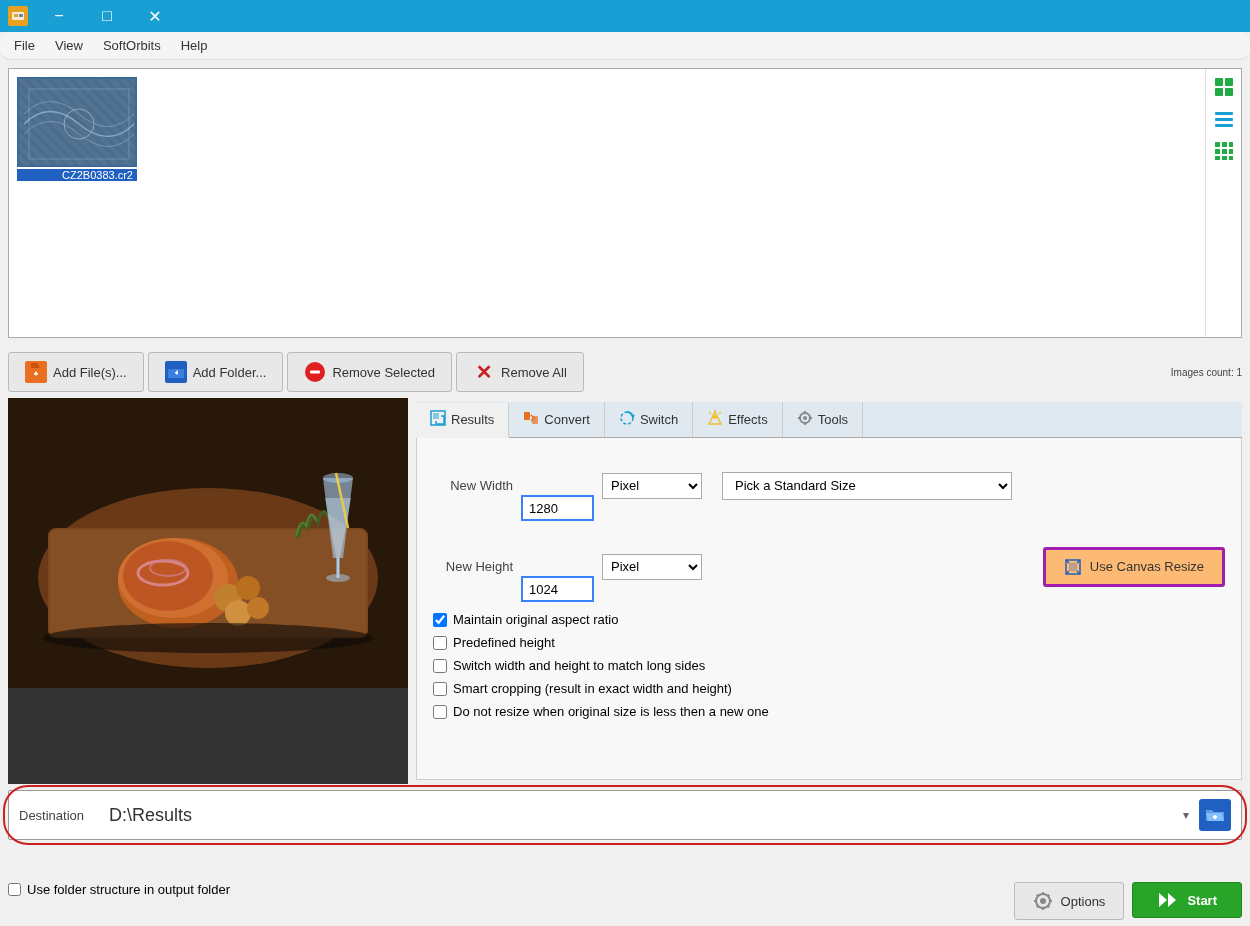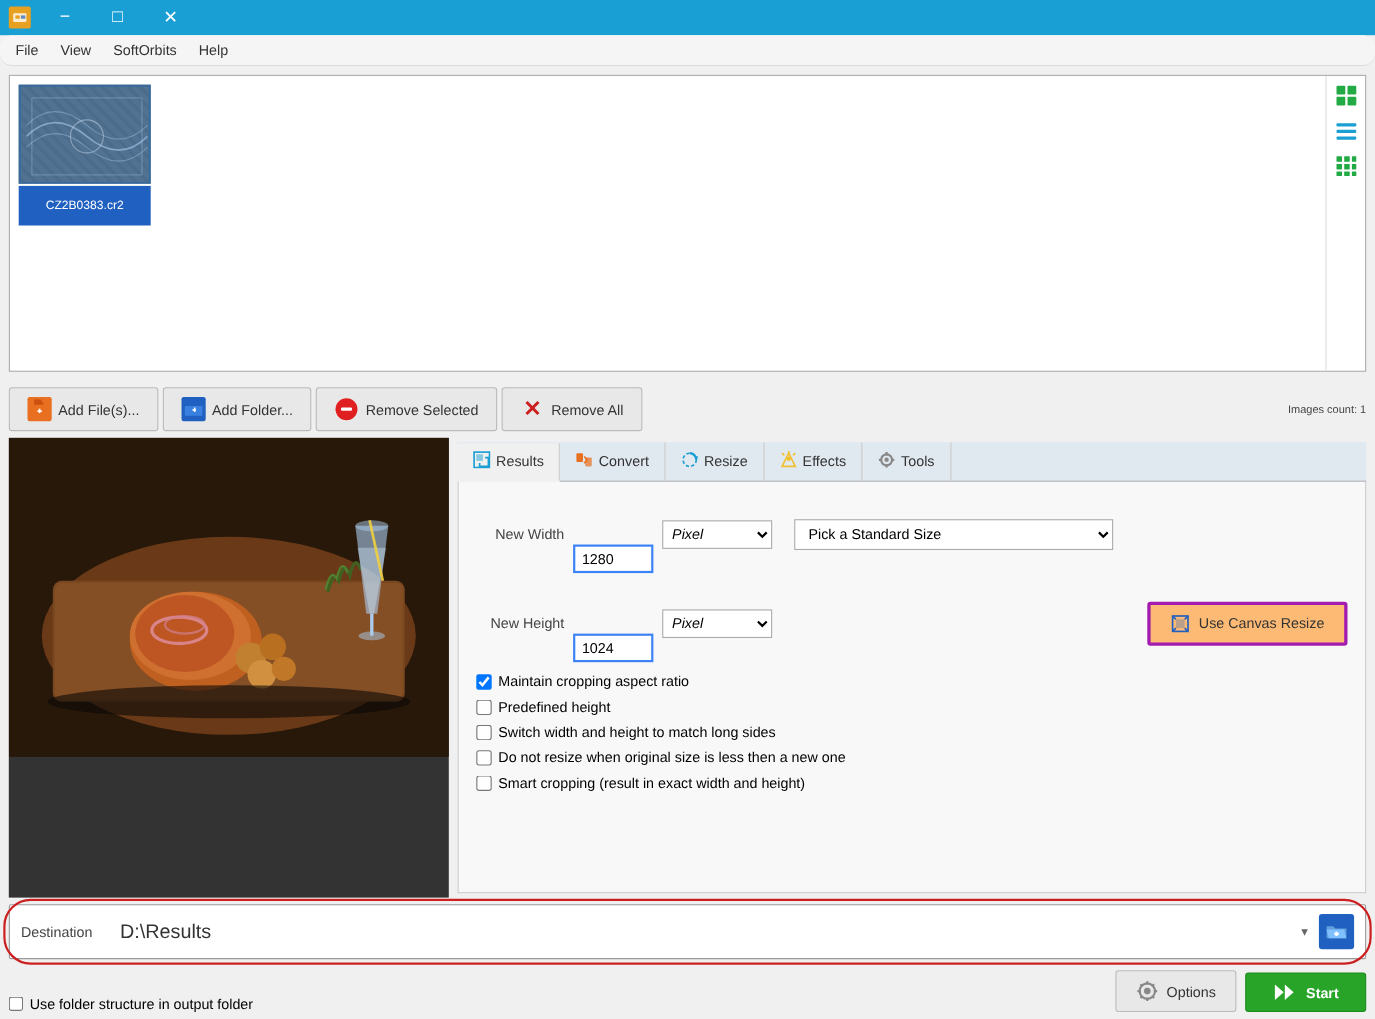--- a/index.html
+++ b/index.html
@@ -70,23 +70,23 @@
     .file-thumb-pattern {
       width: 100%;
       height: 100%;
       background: repeating-linear-gradient(45deg, #4a6a8a, #4a6a8a 3px, #5a7a9a 3px, #5a7a9a 8px);
       opacity: 0.7;
     }
     .file-name {
       background: #2060c0;
       color: white;
       font-size: 11px;
-      padding: 12px 4px;
+      padding: 0 4px;
       width: 100%;
-      text-align: center;
+      text-align: right;
       margin-top: 2px;
     }
     .view-controls {
       display: flex;
       flex-direction: column;
       padding: 4px;
       gap: 4px;
       border-left: 1px solid #ddd;
       width: 36px;
     }
@@ -199,21 +199,20 @@
       background: white;
       margin-top: 45px;
     }
     .form-select {
       height: 26px;
       border: 1px solid #aaa;
       padding: 2px 4px;
       font-size: 13px;
       background: white;
       width: 100px;
-      font-style: italic;
     }
     .standard-size-select {
       height: 28px;
       border: 1px solid #aaa;
       padding: 2px 8px;
       font-size: 13px;
       background: white;
       width: 290px;
     }
     .checkbox-row {
@@ -276,23 +275,24 @@
       justify-content: center;
       cursor: pointer;
       color: white;
       font-size: 16px;
       flex-shrink: 0;
     }
 
     
     .bottom-controls {
       display: flex;
-      align-items: flex-end;
+      align-items: flex-start;
       padding: 6px 8px;
       gap: 8px;
+      margin-top: 32px;
     }
     .use-folder-checkbox { display: flex; align-items: center; gap: 6px; }
     .options-btn {
       display: flex;
       align-items: center;
       gap: 8px;
       padding: 8px 18px;
       background: #e8e8e8;
       border: 1px solid #bbb;
       border-radius: 3px;
@@ -503,21 +503,21 @@
           <span>Convert</span>
         </div>
         <div class="tab">
           <span class="tab-icon">
             <svg width="16" height="16" viewBox="0 0 16 16">
               <circle cx="8" cy="8" r="6" fill="none" stroke="#1a9fd4" stroke-width="1.5" stroke-dasharray="3 2"></circle>
               <path d="M8 2 A6 6 0 0 1 14 8" stroke="#1a9fd4" stroke-width="2" fill="none"></path>
               <polygon points="14,8 12,5 16,5" fill="#1a9fd4"></polygon>
             </svg>
           </span>
-          <span>Resize</span>
+          <span>Switch</span>
         </div>
         <div class="tab">
           <span class="tab-icon">
             <svg width="16" height="16" viewBox="0 0 16 16">
               <path d="M2 14 L8 2 L14 14 Z" fill="none" stroke="#f0c030" stroke-width="1.5"></path>
               <circle cx="8" cy="7" r="2" fill="#f0c030"></circle>
               <line x1="8" y1="2" x2="8" y2="0" stroke="#f0c030" stroke-width="1.5"></line>
               <line x1="12" y1="4" x2="14" y2="2" stroke="#f0c030" stroke-width="1.5"></line>
               <line x1="4" y1="4" x2="2" y2="2" stroke="#f0c030" stroke-width="1.5"></line>
             </svg>
@@ -573,37 +573,37 @@
                 <rect x="5" y="5" width="8" height="8" fill="#2060c0" opacity="0.3"></rect>
                 <path d="M2 2 L5 5 M16 2 L13 5 M2 16 L5 13 M16 16 L13 13" stroke="#2060c0" stroke-width="1.5"></path>
               </svg>
               <span>Use Canvas Resize</span>
             </button>
           </div>
         </div>
 
         <div class="checkbox-row">
           <input type="checkbox" id="maintain" checked="" style="">
-          <label for="maintain">Maintain cropping aspect ratio</label>
+          <label for="maintain">Maintain original aspect ratio</label>
         </div>
         <div class="checkbox-row">
           <input type="checkbox" id="predefined" style="">
           <label for="predefined">Predefined height</label>
         </div>
         <div class="checkbox-row">
           <input type="checkbox" id="switch" style="">
           <label for="switch">Switch width and height to match long sides</label>
         </div>
         <div class="checkbox-row">
+          <input type="checkbox" id="smart" style="">
+          <label for="smart">Smart cropping (result in exact width and height)</label>
+        </div>
+        <div class="checkbox-row">
           <input type="checkbox" id="donot" style="">
           <label for="donot">Do not resize when original size is less then a new one</label>
-        </div>
-        <div class="checkbox-row">
-          <input type="checkbox" id="smart" style="">
-          <label for="smart">Smart cropping (result in exact width and height)</label>
         </div>
       </div>
 
     </div>
   </div>
 
   <div class="dest-bar">
     <span class="dest-label">Destination</span>
     <input class="dest-input" type="text" value="D:\Results" style="">
     <span class="dest-arrow">▾</span>

